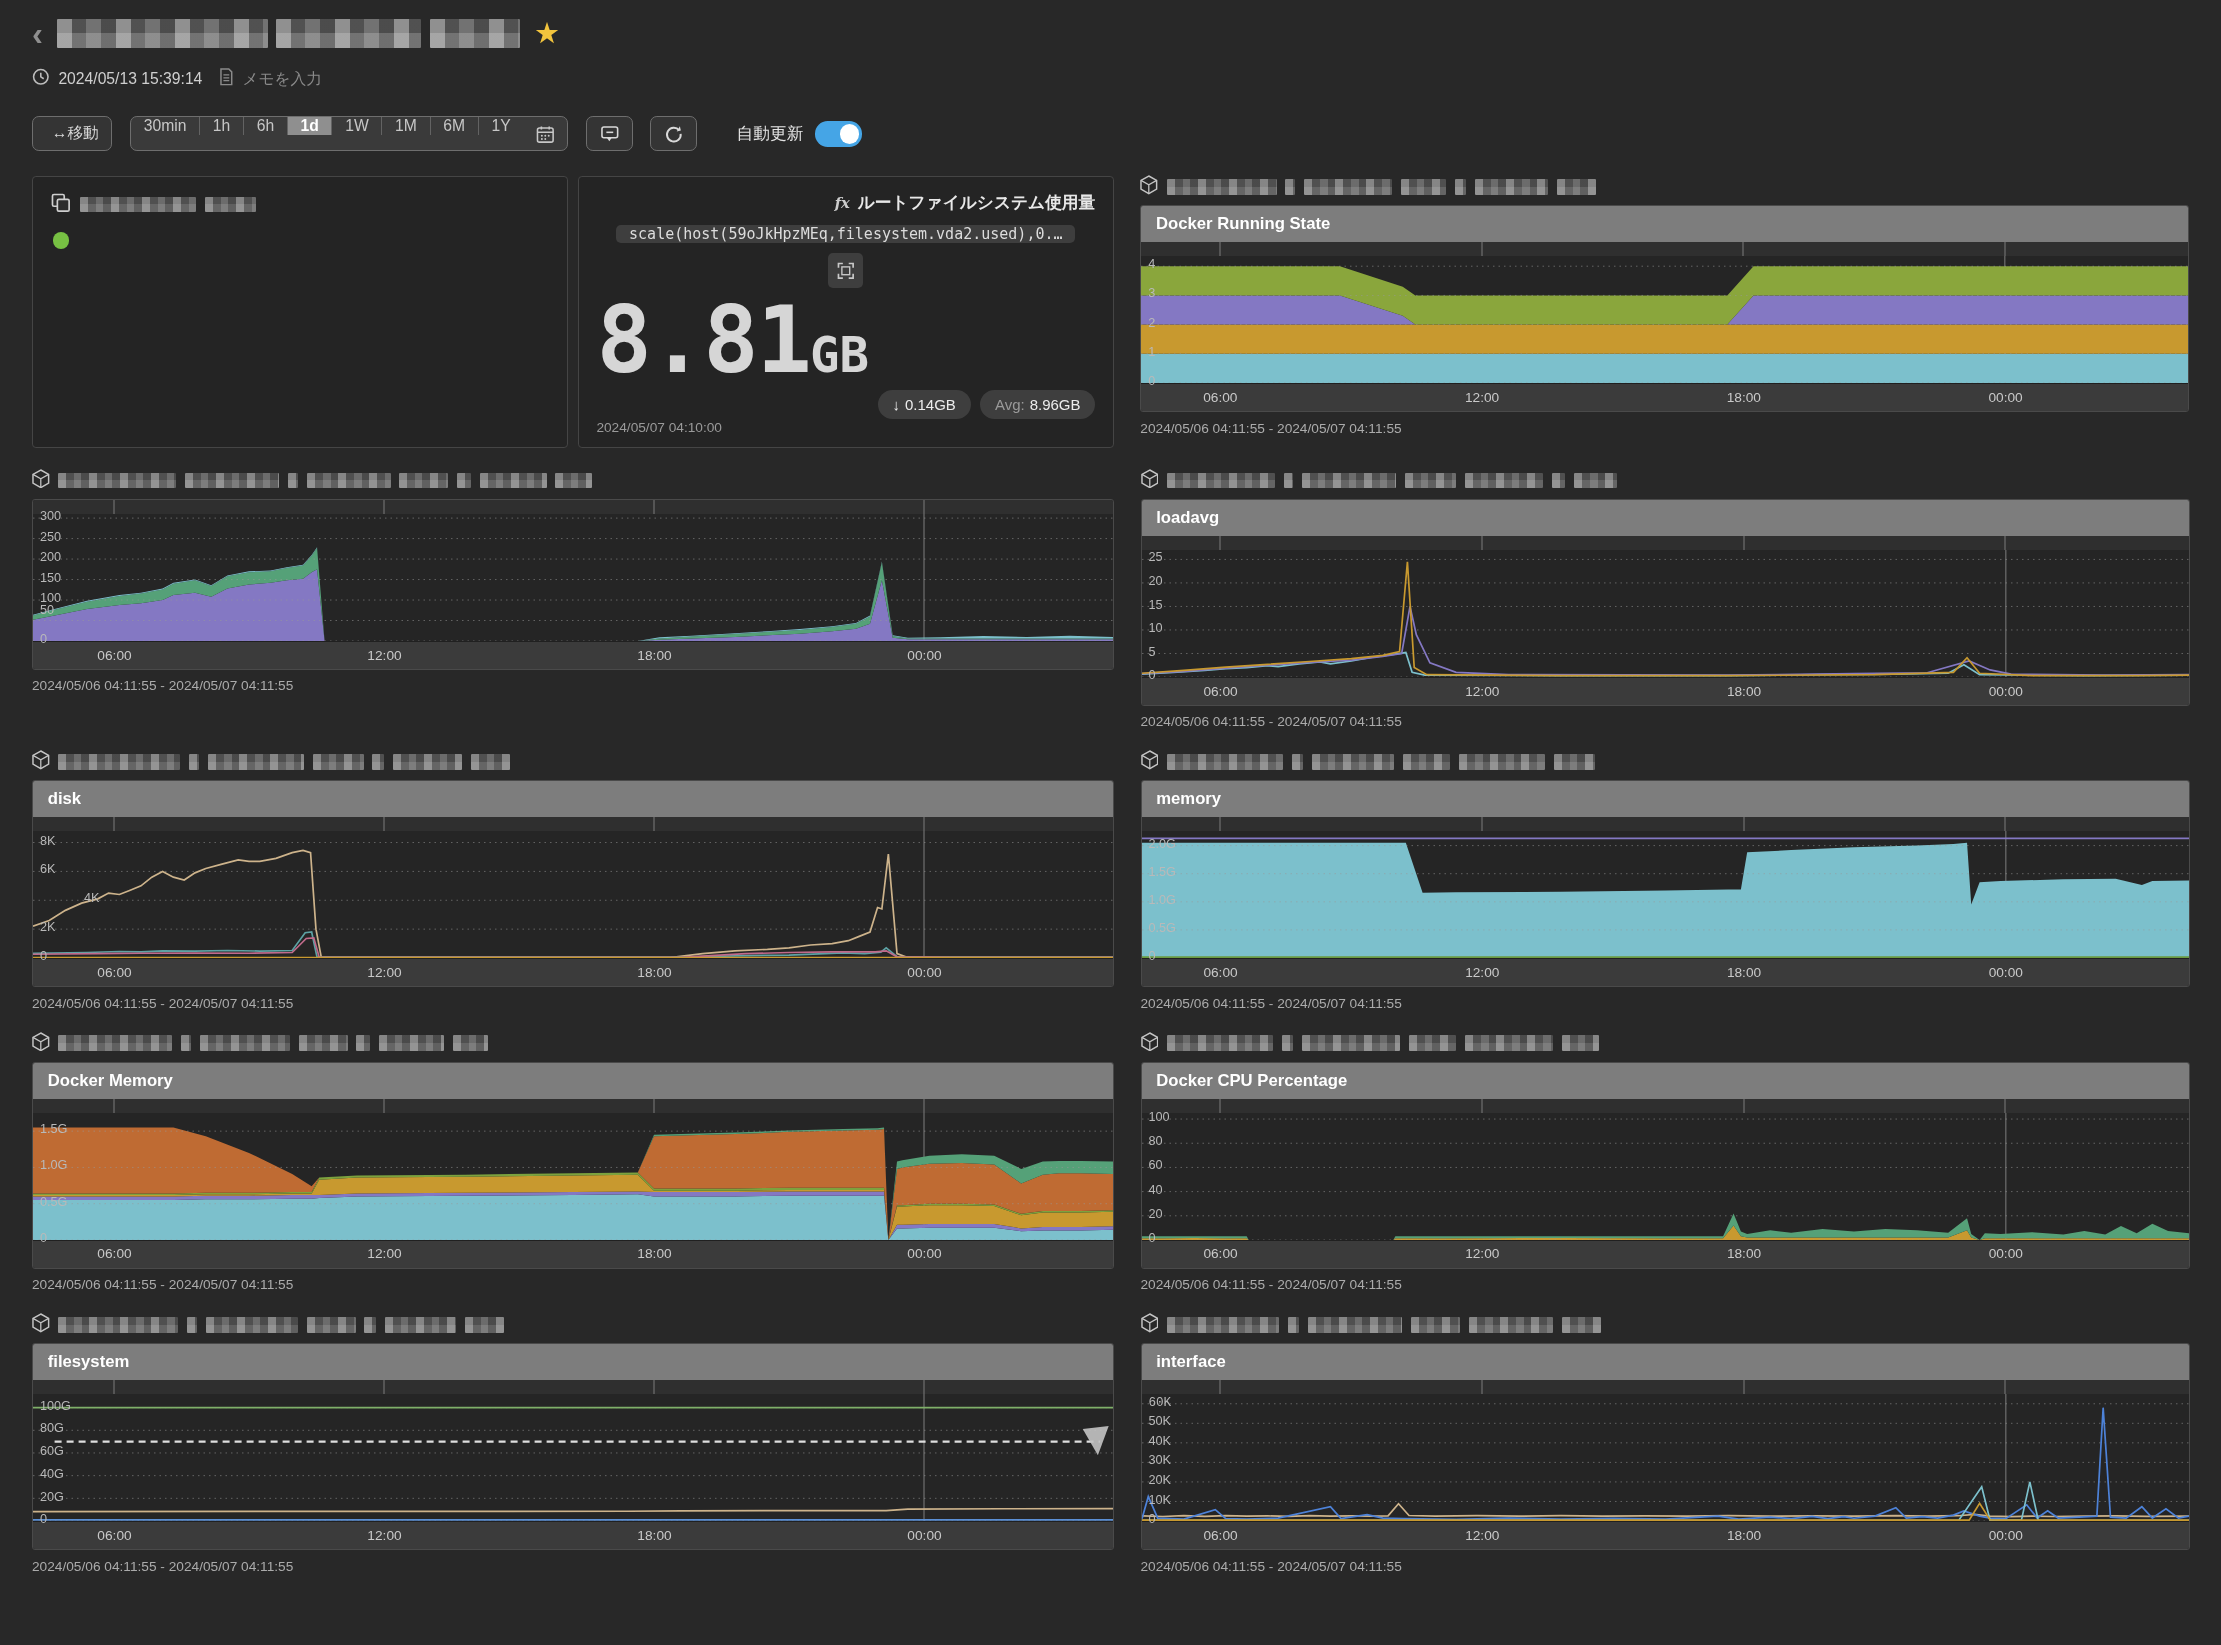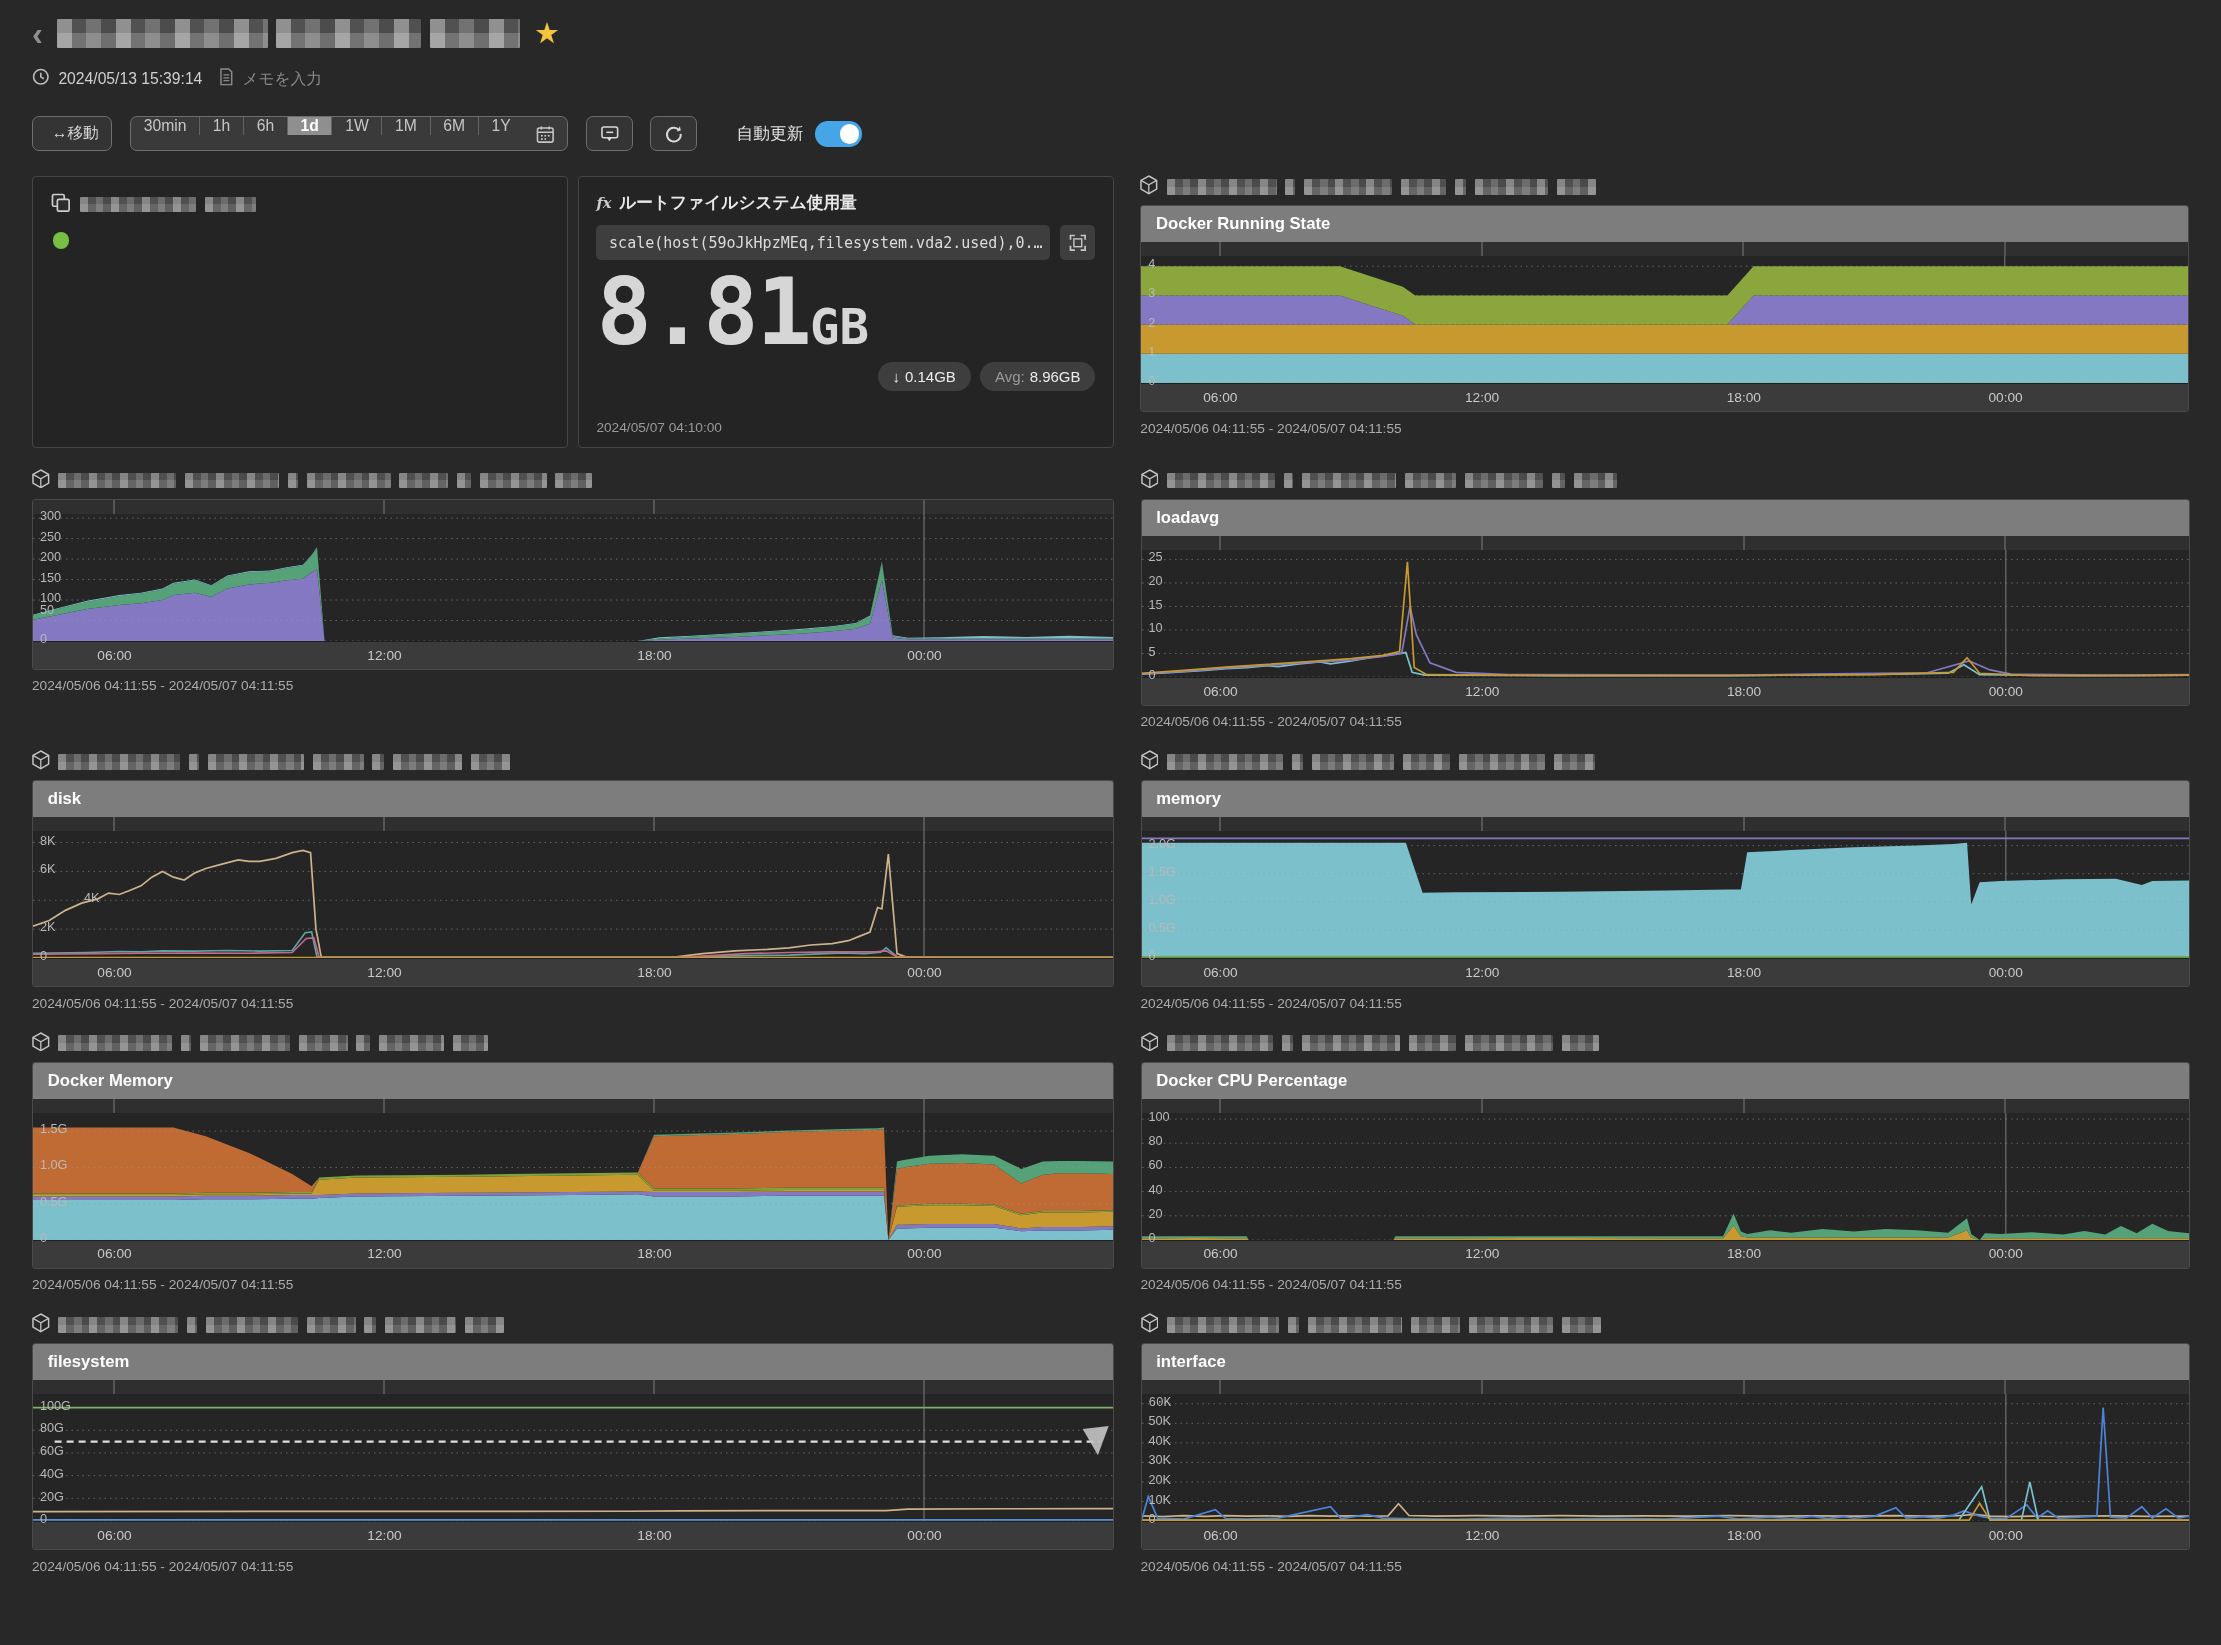--- a/index.html
+++ b/index.html
@@ -59,23 +59,23 @@
   .row1 { margin-top:23.5px; }
   .gap10 { width:9.8px; flex:none; } .gap27 { width:26.5px; flex:none; }
   .panel {
     background:#242424; border:1px solid #454545; border-radius:3.9px; position:relative;
   }
   .host-panel { width:536px; height:272px; padding:15.7px 17.6px; }
   .host-caption { display:flex; align-items:center; gap:9.8px; }
   .status-dot { width:16.7px; height:16.7px; border-radius:50%; background:#77c043; margin-top:15.7px; margin-left:2px; }
 
   .metric-panel { width:536px; height:272px; padding:13.7px 17.6px; }
-  .metric-title-row { display:flex; align-items:center; gap:7.8px; color:#e8e8e8; font-size:16.7px; font-weight:bold; }
+  .metric-title-row { display:flex; align-items:center; gap:7.8px; color:#e8e8e8; font-size:16.7px; font-weight:bold;justify-content:flex-end; }
   .fx-icon { font-family:"DejaVu Serif", serif; font-style:italic; font-size:14.7px; color:#cccccc; }
-  .chip-row { display:flex; align-items:center; gap:9.8px; margin-top:11.8px; }
+  .chip-row { display:flex; align-items:center; gap:9.8px; margin-top:11.8px;flex-direction:column; }
   .code-chip {
     flex:1; background:#3e3e3e; border-radius:4.9px; height:35px; display:flex; align-items:center;
     padding:0 12.7px; font-family:"DejaVu Sans Mono", monospace; font-size:15px; color:#dcdcdc;
     white-space:nowrap; overflow:hidden;
   }
   .expand-btn { width:35px; height:35px; background:#3e3e3e; border-radius:4.9px; display:flex; align-items:center; justify-content:center; cursor:pointer; flex:none; }
   .big-number { text-align:left; margin-top:5.9px; color:#d6d6d6; font-family:"DejaVu Sans Mono", monospace; font-weight:bold; }
   .big-number .val { font-size:92px; letter-spacing:-2px; line-height:94px; }
   .big-number .unit { font-size:49px; }
   .badge-row { display:flex; justify-content:flex-end; gap:9.8px; margin-top:2px; }

